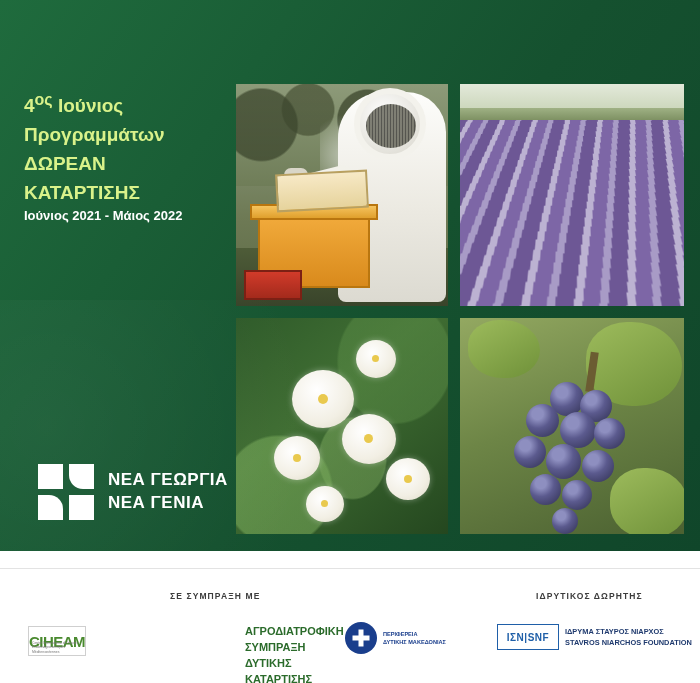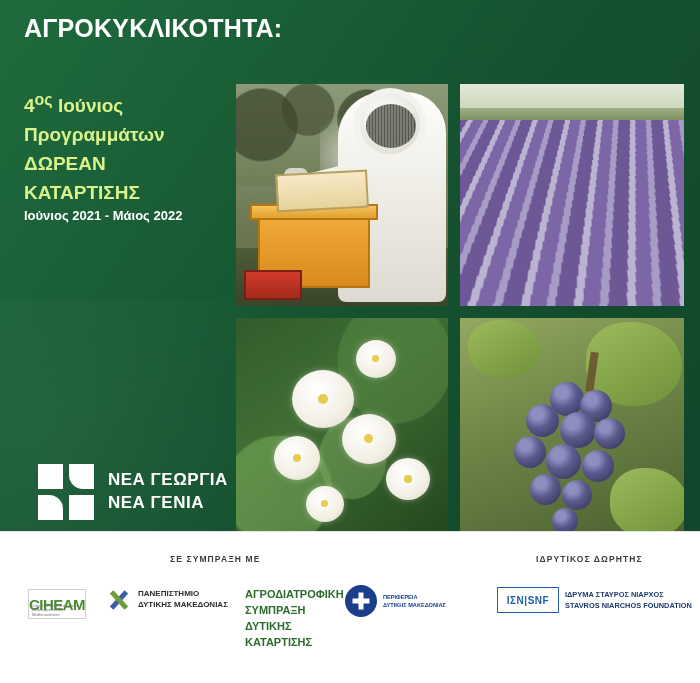--- a/index.html
+++ b/index.html
@@ -127,21 +127,21 @@
   .logo { position: absolute; left: 38px; top: 464px; display:flex; align-items:center; gap:14px; }
   .logo-mark { position: relative; width: 56px; height: 56px; }
   .lm-sq { position:absolute; background:#ffffff; }
   .lm1 { left:0; top:0; width:25px; height:25px; }
   .lm2 { left:31px; top:0; width:25px; height:25px; border-radius: 0 0 0 14px; }
   .lm3 { left:0; top:31px; width:25px; height:25px; border-radius: 0 14px 0 0; }
   .lm4 { left:31px; top:31px; width:25px; height:25px; }
   .logo-text { color:#ffffff; font-size:17px; font-weight:bold; line-height:1.35; letter-spacing:.5px; }
 
   
-  .footer { position:absolute; left:0; top:531px; width:700px; height:93px; background:#ffffff; }
+  .footer { position:absolute; left:0; top:568px; width:700px; height:93px; background:#ffffff; }
   .footer-divider { position:absolute; left:0; top:0; width:700px; height:1px; background:#e3e3e3; }
   .f-head {
     position:absolute; color:#3c3c3c; font-size:8.5px; font-weight:bold; letter-spacing:1.1px;
   }
   .f-head-left { left:170px; top:23px; }
   .f-head-right { left:536px; top:23px; }
   .logos-row { position:absolute; left:0; top:50px; width:700px; height:56px; }
   .plogo { position:absolute; display:flex; align-items:center; gap:6px; }
 
   .ciheam { left:28px; top:8px; }
@@ -178,21 +178,20 @@
   .snf-t { font-size:7.4px; font-weight:bold; color:#1f3a6e; line-height:1.5; }
 </style>
 </head>
 <body>
 
 <div class="poster">
 
   <div class="hero">
 
     <div class="title-block">
-      <div class="title-line">ΑΓΡΟΚΥΚΛΙΚΟΤΗΤΑ:</div>
     </div>
 
     <div class="subtitle-block">
       <div class="sub-line"><span>4</span><span class="sup">ος</span><span> Ιούνιος</span></div>
       <div class="sub-line">Προγραμμάτων</div>
       <div class="sub-line">ΔΩΡΕΑΝ</div>
       <div class="sub-line">ΚΑΤΑΡΤΙΣΗΣ</div>
     </div>
 
     <div class="date-line">Ιούνιος 2021 - Μάιος 2022</div>
@@ -291,29 +290,20 @@
 
     <div class="logos-row">
 
       <div class="plogo ciheam">
         <div class="ciheam-box">
           <span class="ciheam-t">CIHEAM</span>
           <span class="ciheam-sub">Centre International de Hautes Etudes Agronomiques Méditerranéennes</span>
         </div>
       </div>
 
-      <div class="plogo uowm">
-        <div class="uowm-mark">
-            <div class="uowm-x"></div>
-          </div>
-        <div class="uowm-t">
-          <div>ΠΑΝΕΠΙΣΤΗΜΙΟ</div>
-          <div>ΔΥΤΙΚΗΣ ΜΑΚΕΔΟΝΙΑΣ</div>
-        </div>
-      </div>
 
       <div class="plogo agro">
         <div class="agro-t">
           <div>ΑΓΡΟΔΙΑΤΡΟΦΙΚΗ</div>
           <div>ΣΥΜΠΡΑΞΗ</div>
           <div>ΔΥΤΙΚΗΣ</div>
           <div>ΚΑΤΑΡΤΙΣΗΣ</div>
         </div>
       </div>
 

